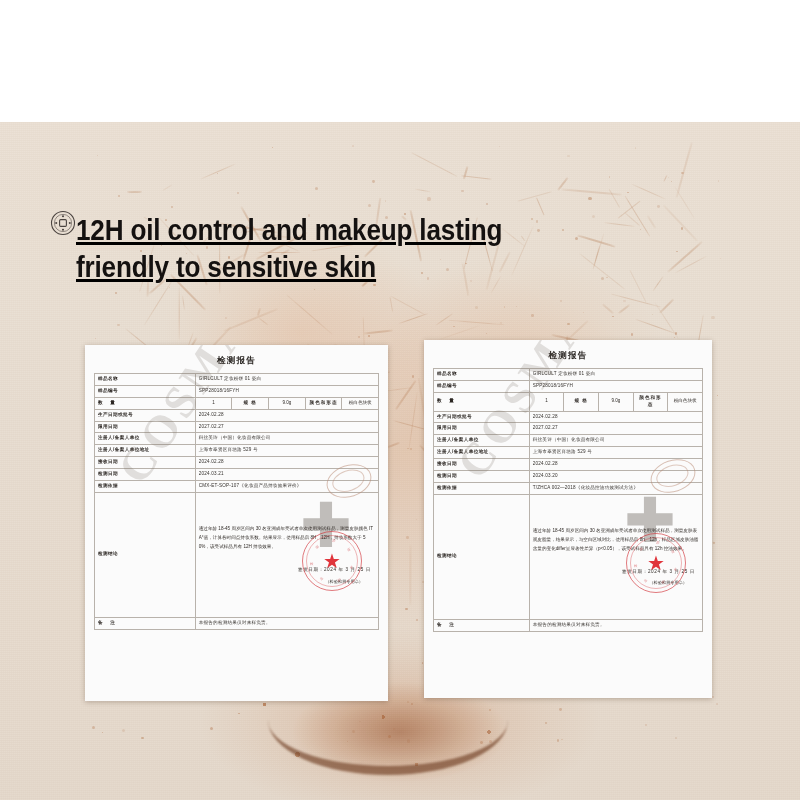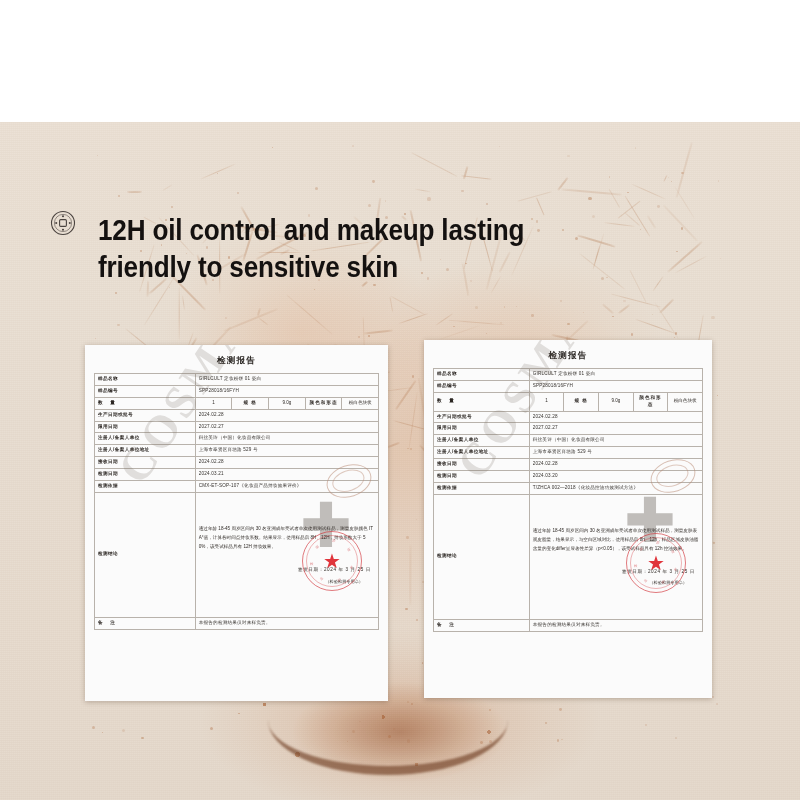--- a/index.html
+++ b/index.html
@@ -43,21 +43,21 @@
       radial-gradient(circle 4px at 30% 14%, rgba(178,110,66,.62) 0 60%, rgba(0,0,0,0) 61%),
       radial-gradient(circle 3px at 48% 40%, rgba(168,100,58,.66) 0 60%, rgba(0,0,0,0) 61%),
       radial-gradient(circle 5px at 66% 22%, rgba(178,110,66,.6) 0 60%, rgba(0,0,0,0) 61%),
       radial-gradient(circle 3px at 80% 52%, rgba(170,102,60,.6) 0 60%, rgba(0,0,0,0) 61%),
       radial-gradient(circle 4px at 22% 70%, rgba(172,104,60,.55) 0 60%, rgba(0,0,0,0) 61%),
       radial-gradient(circle 3px at 58% 78%, rgba(172,104,60,.5) 0 60%, rgba(0,0,0,0) 61%);
   }
   .top-white{position:absolute;left:0;top:0;width:800px;height:122px;background:#fff;}
 
   
-  .headline-wrap{position:absolute;left:98px;top:212px;width:520px;}
+  .headline-wrap{position:absolute;left:76px;top:212px;width:520px;text-decoration:underline;}
   .headline{
     font-family:"Liberation Sans Narrow","Liberation Sans",sans-serif;
     font-weight:700;font-size:30px;line-height:1.22;color:#141110;
     letter-spacing:-.2px;transform:scaleX(.87);transform-origin:left center;
     white-space:pre-line;
   }
   .coin-icon{position:absolute;left:48px;top:208px;width:30px;height:30px;}
 
   
   .doc{

